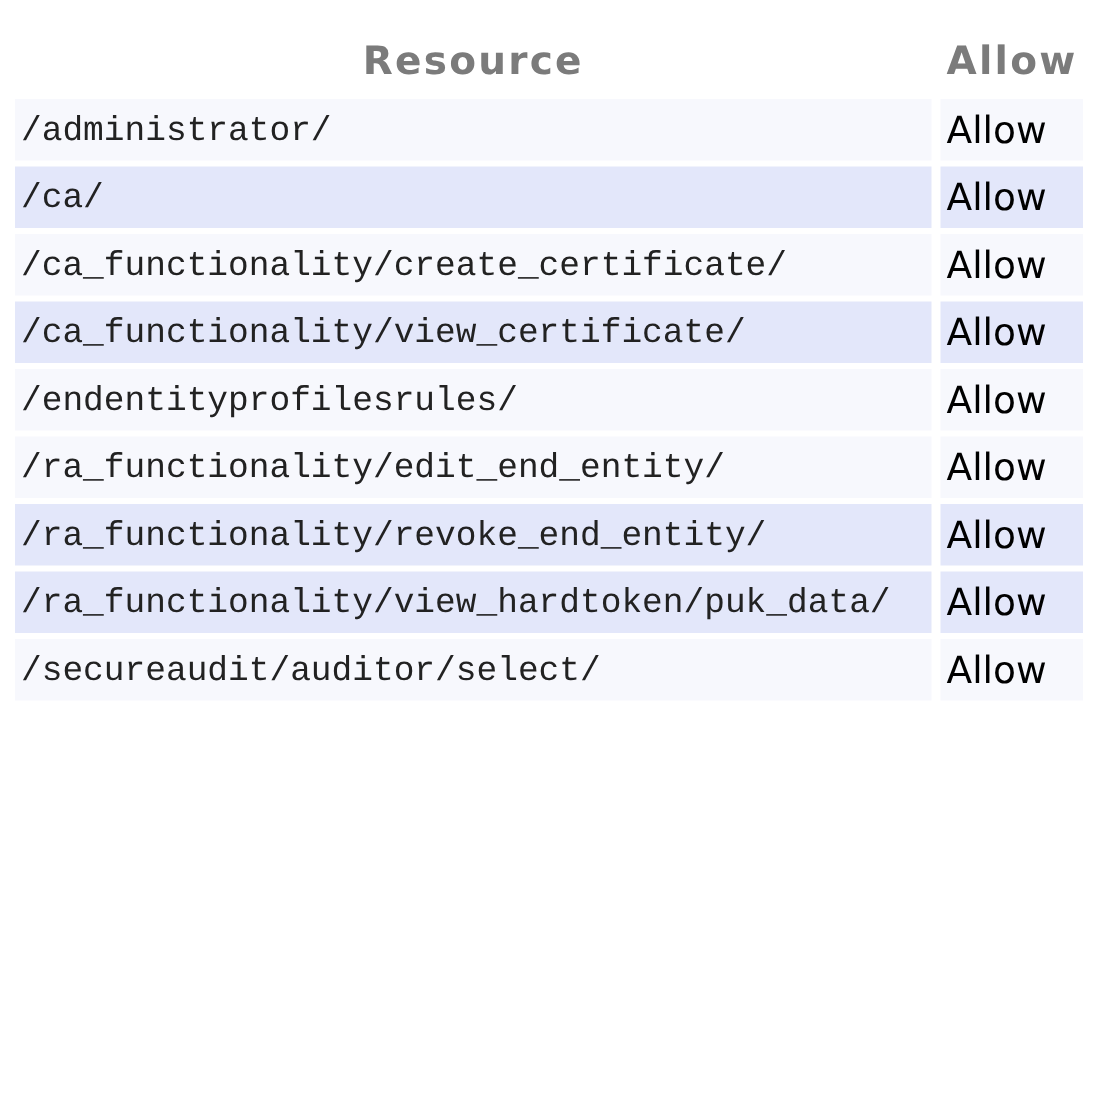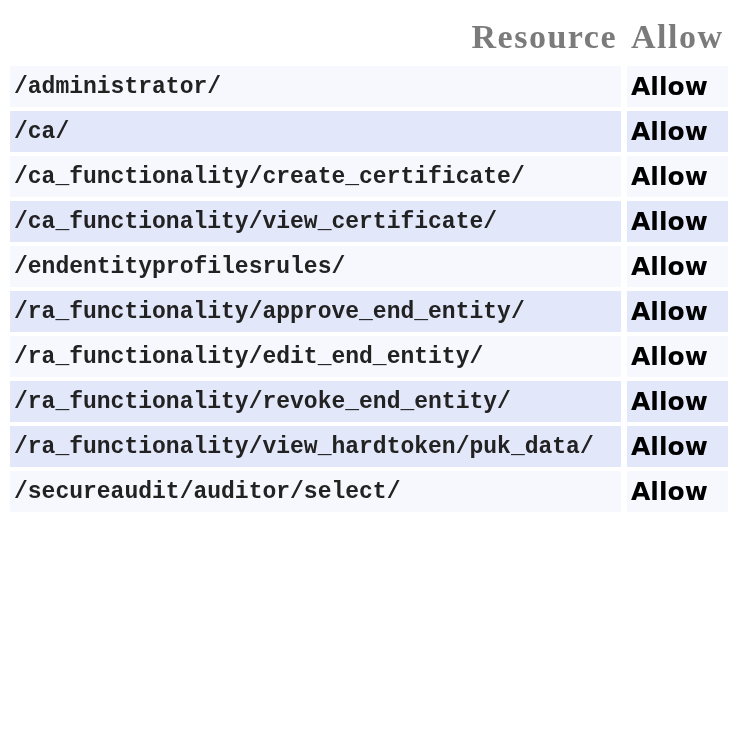--- a/index.html
+++ b/index.html
@@ -14,36 +14,34 @@
   }
   table.rules {
     margin: 14px 0 0 4px;
     border-collapse: separate;
     border-spacing: 6px 4px;
     table-layout: fixed;
   }
   th {
     height: 44px;
     vertical-align: bottom;
-    text-align: right;
+    text-align: center;
     padding: 0 4px 6px 4px;
-    font-size: 34px;
+    font-size: 26px;
     font-weight: bold;
     letter-spacing: 1.5px;
     color: var(--header-text, #7b7b7b);
     white-space: nowrap;
-    font-family: Liberation Serif, serif;
   }
   td {
     height: 41px;
     padding: 0 4px;
     vertical-align: middle;
     white-space: nowrap;
     overflow: hidden;
-    font-weight: bold;
   }
   .col-resource { width: 611px; }
   .col-rule     { width: 95px; }
   .mono {
     font-family: "Liberation Mono", "DejaVu Sans Mono", monospace;
     font-size: 23px;
     color: var(--resource-text, #222222);
   }
   .rule {
     font-family: "DejaVu Sans", "Liberation Sans", sans-serif;
@@ -77,24 +75,20 @@
         <td class="col-rule rule">Allow</td>
       </tr>
       <tr class="row-even">
         <td class="col-resource mono">/ca_functionality/view_certificate/</td>
         <td class="col-rule rule">Allow</td>
       </tr>
       <tr class="row-odd">
         <td class="col-resource mono">/endentityprofilesrules/</td>
         <td class="col-rule rule">Allow</td>
       </tr>
-      <tr class="row-even">
-        <td class="col-resource mono">/ra_functionality/approve_end_entity/</td>
-        <td class="col-rule rule">Allow</td>
-      </tr>
       <tr class="row-odd">
         <td class="col-resource mono">/ra_functionality/edit_end_entity/</td>
         <td class="col-rule rule">Allow</td>
       </tr>
       <tr class="row-even">
         <td class="col-resource mono">/ra_functionality/revoke_end_entity/</td>
         <td class="col-rule rule">Allow</td>
       </tr>
       <tr class="row-even">
         <td class="col-resource mono">/ra_functionality/view_hardtoken/puk_data/</td>

